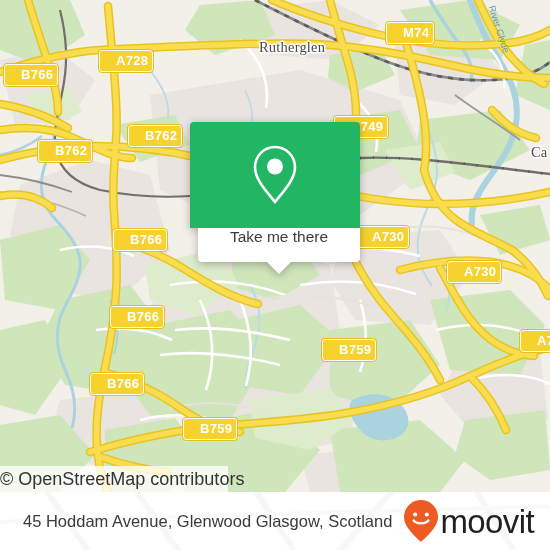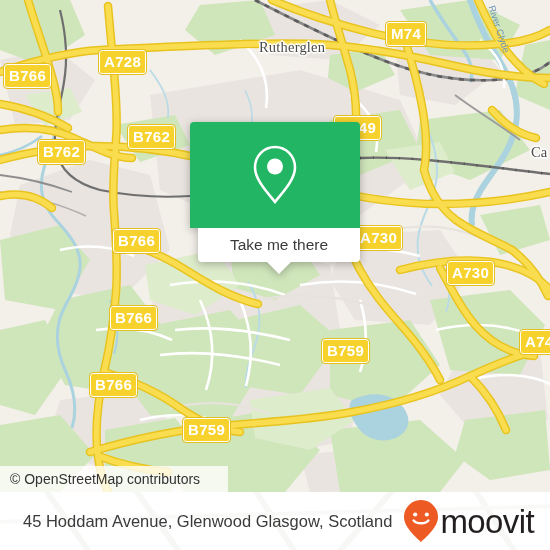--- a/index.html
+++ b/index.html
@@ -50,45 +50,44 @@
   }
 
   
   .shield {
     position: absolute;
     background: #f7d22d;
     border: 1.4px solid #ffffff;
     outline: 1px solid #e3bf21;
     border-radius: 3px;
     color: #ffffff;
-    font-size: 15px;
+    font-size: 13px;
     font-weight: bold;
     line-height: 1;
-    padding: 3px 4px 4px 4px;
+    padding: 3px 4px 4px 16px;
     letter-spacing: .3px;
     font-family: "Liberation Sans", sans-serif;
     white-space: nowrap;
     box-sizing: border-box;
   }
 
   
   .attribution {
     position: absolute;
     left: 0;
     top: 466px;
     width: 228px;
     height: 26px;
     background: rgba(255,255,255,.78);
     display: flex;
     align-items: center;
   }
   .attribution span {
     color: #333333;
-    font-size: 14px;
-    padding-left: 10px;
+    font-size: 18px;
     font-family: "Liberation Sans", sans-serif;
     white-space: nowrap;
   }
 
   
   .popup {
     position: absolute;
     left: 190px; top: 122px;
     width: 170px;
     border-radius: 4px;
@@ -100,21 +99,21 @@
     border-radius: 4px 4px 0 0;
     display: flex;
     align-items: center;
     justify-content: center;
   }
   .popup-body {
     background: #ffffff;
     border-radius: 0 0 4px 4px;
     height: 34px;
     display: flex;
-    align-items: center;
+    align-items: flex-start;
     justify-content: center;
     position: relative;
     margin-left: 8px;
   }
   .popup-body span {
     color: #3c3c3c;
     font-size: 15.5px;
     font-family: "Liberation Sans", sans-serif;
     white-space: nowrap;
   }

